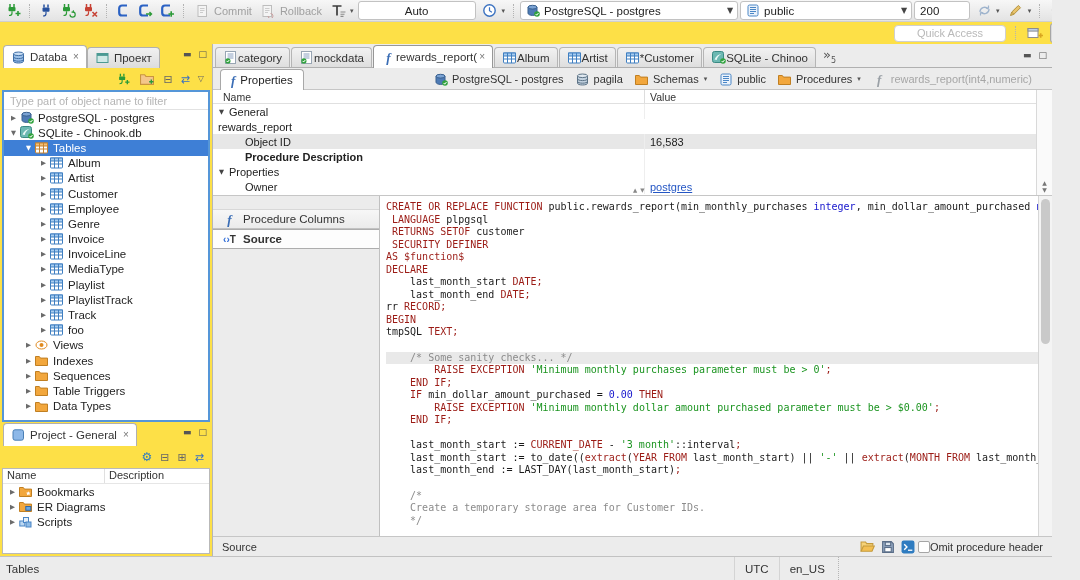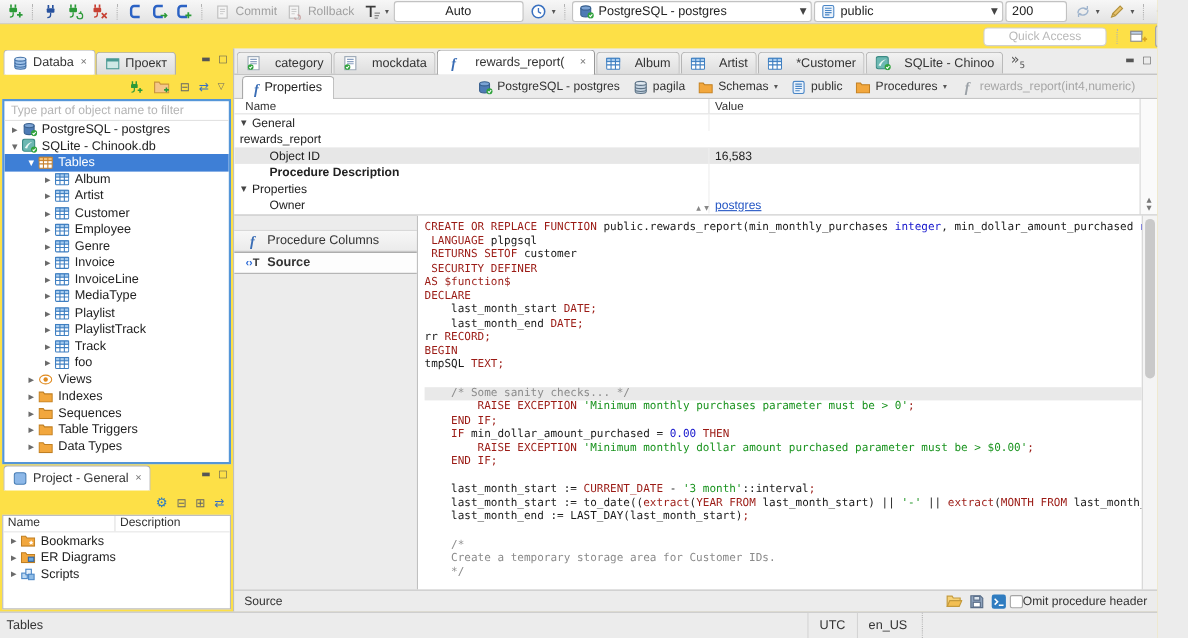--- a/index.html
+++ b/index.html
@@ -57,21 +57,21 @@
 .projhdr .c2{flex:1;padding-left:4px}
 
 #statusbar{position:absolute;left:0;bottom:0;width:1080px;height:24px;background:#ececec;border-top:1px solid #c2c2c2;display:flex;align-items:center;font-size:11.5px;color:#333;padding:0 6px}
 #sbextra{position:absolute;left:734px;top:0;height:23px;display:flex;align-items:stretch}
 .sbcell{padding:0 10px;display:flex;align-items:center;border-left:1px solid #d4d4d4}
 .sbcell:last-child{border-right:1px solid #d4d4d4}
 .sbgrip{width:6px;border-left:1px dotted #b5b5b5;margin-left:3px}
 
 #editor{position:absolute;left:212px;top:44px;right:0;bottom:24px;background:#ececec;border-left:1px solid #b6b6b6}
 #etabs{height:24px;display:flex;align-items:flex-end;padding-left:2px;position:relative;border-bottom:1px solid #b0b0b0}
-.etab{height:20px;display:inline-flex;align-items:center;gap:12px;padding:0 7px;border:1px solid #b5b5b5;border-bottom:none;border-radius:4px 4px 0 0;background:linear-gradient(#f2f2f2,#dedede);font-size:11.5px;color:#333;margin-right:1px;flex:none}
+.etab{height:20px;display:inline-flex;align-items:center;gap:0;padding:0 7px;border:1px solid #b5b5b5;border-bottom:none;border-radius:4px 4px 0 0;background:linear-gradient(#f2f2f2,#dedede);font-size:11.5px;color:#333;margin-right:1px;flex:none}
 .etab.active{background:#fff;height:23px;margin-bottom:-1px;border-color:#979797;z-index:2}
 .moretabs{color:#555;font-size:13px;margin-left:6px;align-self:center}
 .moretabs sub{font-size:8px}
 #propsrow{position:relative;height:22px;border-bottom:1px solid #c6c6c6;background:#ececec}
 #propstab{position:absolute;left:7px;bottom:-1px;height:21px;display:inline-flex;align-items:center;gap:5px;padding:0 10px;background:#fff;border:1px solid #a8a8a8;border-bottom:none;border-radius:4px 4px 0 0;font-size:11.5px;color:#222;z-index:2}
 #breadcrumb{position:absolute;right:20px;top:0;height:22px;display:flex;align-items:center;gap:11px;font-size:11px;color:#333;white-space:nowrap}
 .bcitem{display:inline-flex;align-items:center;gap:4px}
 .bcitem.muted{color:#a6a6a6}
 .bcarr{font-size:7px;color:#555;margin-left:1px}
 

